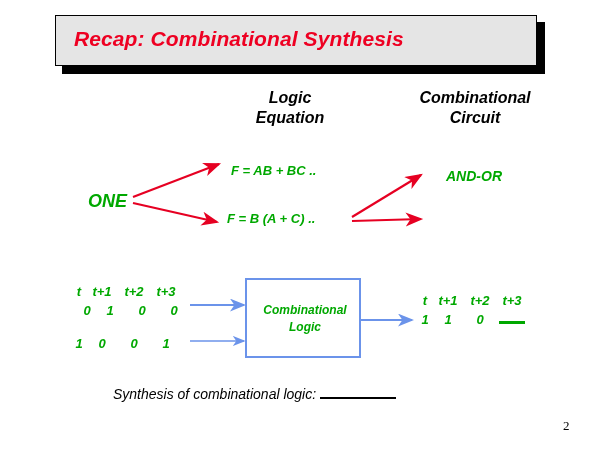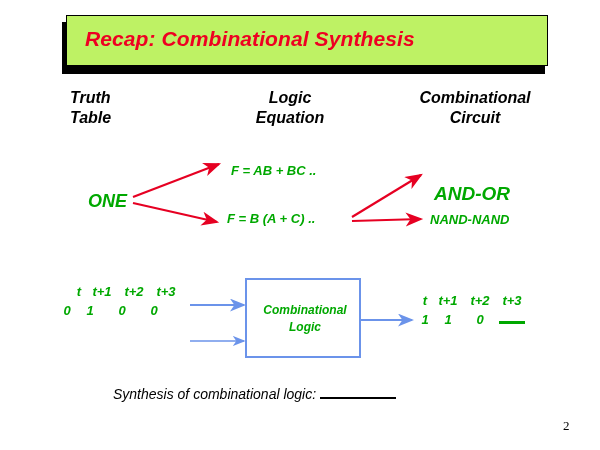--- a/index.html
+++ b/index.html
@@ -20,25 +20,25 @@
   #title-shadow {
     position: absolute;
     left: 62px;
     top: 22px;
     width: 483px;
     height: 52px;
     background: #000000;
   }
   #title-box {
     position: absolute;
-    left: 66px;
+    left: 55px;
     top: 15px;
     width: 482px;
     height: 51px;
-    background: #bef264;
+    background: #e5e5e5;
     border: 1px solid #000000;
     box-sizing: border-box;
     text-decoration: underline;
   }
   #title-text {
     position: absolute;
     left: 18px;
     top: 11px;
     font-size: 21px;
     font-weight: bold;
@@ -67,21 +67,21 @@
   .green {
     position: absolute;
     color: #00a800;
     font-weight: bold;
     font-style: italic;
     white-space: nowrap;
   }
   #lbl-one     { left: 88px;  top: 191px; font-size: 18px; }
   #eq-sop      { left: 231px; top: 163px; font-size: 13px; }
   #eq-pos      { left: 227px; top: 211px; font-size: 13px; }
-  #lbl-andor   { left: 434px; top: 168px; font-size: 19px; margin-top: 15px; }
+  #lbl-andor   { left: 446px; top: 168px; font-size: 14px; }
   #lbl-nandnand{ left: 430px; top: 212px; font-size: 13px; }
 
   
   #arrows {
     position: absolute;
     left: 0; top: 0;
     width: 600px; height: 450px;
     pointer-events: none;
   }
 
@@ -89,21 +89,21 @@
   .tt {
     position: absolute;
     color: #00a800;
     font-weight: bold;
     font-style: italic;
     font-size: 13px;
     white-space: nowrap;
   }
   .tt span { display: inline-block; text-align: center; }
   #in-head  { left: 72px; top: 284px; }
-  #in-row-a { left: 60px; top: 303px; }
+  #in-row-a { left: 80px; top: 303px; }
   #in-row-b { left: 72px; top: 336px; }
   #out-head { left: 418px; top: 293px; }
   #out-row  { left: 418px; top: 312px; }
 
   .c1 { width: 14px; }
   .c2 { width: 32px; }
 
   .blank-green {
     display: inline-block;
     width: 26px;
@@ -167,22 +167,20 @@
 </head>
 <body>
 
 <div id="slide">
 
   <div id="title-shadow"></div>
   <div id="title-box">
     <div id="title-text">Recap: Combinational Synthesis</div>
   </div>
 
-  <div class="col-head" id="head-truth">Truth
-Table</div>
   <div class="col-head" id="head-logic">Logic
 Equation</div>
   <div class="col-head" id="head-circuit">Combinational
 Circuit</div>
 
   <svg id="arrows" viewBox="0 0 600 450">
     <defs>
       <marker id="rhead" markerWidth="9" markerHeight="9" refX="7" refY="3.2" orient="auto">
         <path d="M0,0 L8,3.2 L0,6.4 L2.2,3.2 Z" fill="#e60022"></path>
       </marker>
@@ -203,27 +201,29 @@
 
     <line x1="190" y1="341" x2="244" y2="341" stroke="#6b93ea" stroke-width="1.6" marker-end="url(#bhead)"></line>
 
     <line x1="361" y1="320" x2="412" y2="320" stroke="#6b93ea" stroke-width="2" marker-end="url(#bhead)"></line>
   </svg>
 
   <div class="green" id="lbl-one">ONE</div>
   <div class="green" id="eq-pos">F = B (A + C) ..</div>
   <div class="green" id="eq-sop">F = AB + BC ..</div>
   <div class="green" id="lbl-andor">AND-OR</div>
-  <div class="green" id="lbl-nandnand">NAND-NAND</div>
 
   <div class="tt" id="in-head">
     <span class="c1">t</span><span class="c2">t+1</span><span class="c2">t+2</span><span class="c2">t+3</span>
   </div>
   <div class="tt" id="in-row-a">
     <span class="c1">0</span><span class="c2">1</span><span class="c2">0</span><span class="c2">0</span>
+  </div>
+  <div class="tt" id="in-row-b">
+    <span class="c1">1</span><span class="c2">0</span><span class="c2">0</span><span class="c2">1</span>
   </div>
 
   <div id="cl-box">
     <div id="cl-label">Combinational
 Logic</div>
   </div>
 
   <div class="tt" id="out-head">
     <span class="c1">t</span><span class="c2">t+1</span><span class="c2">t+2</span><span class="c2">t+3</span>
   </div>

